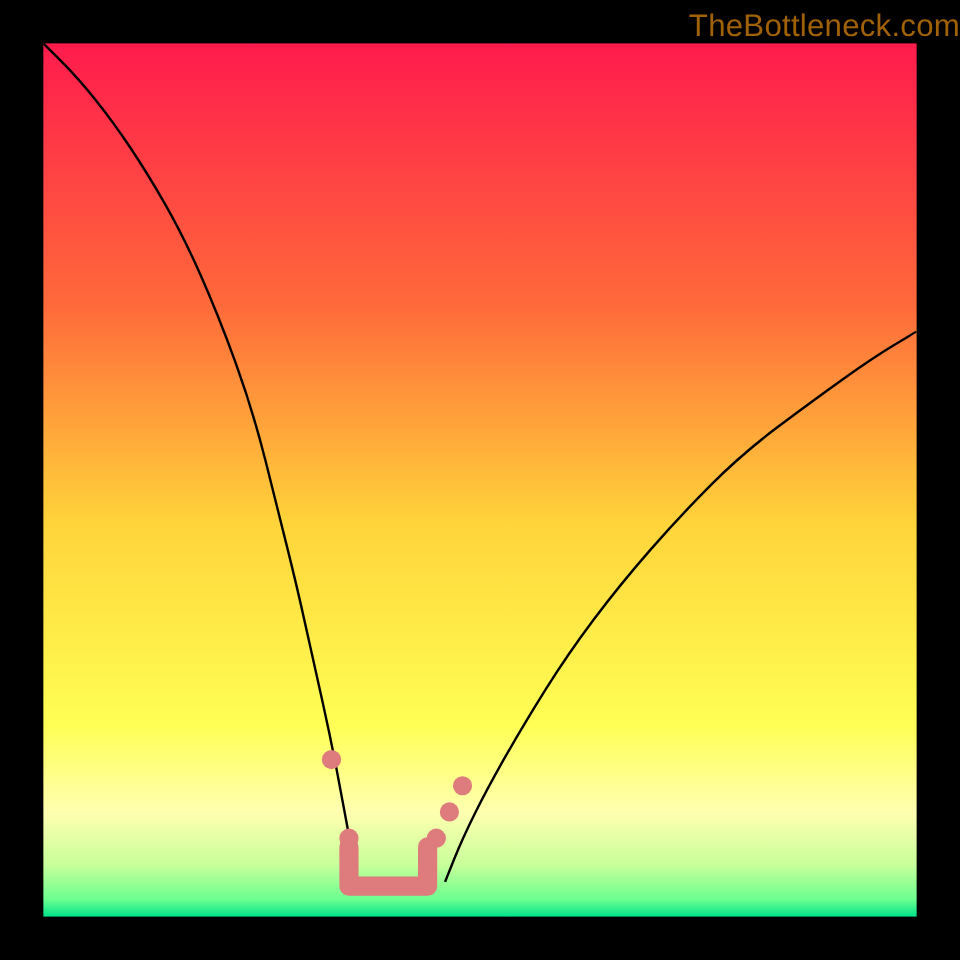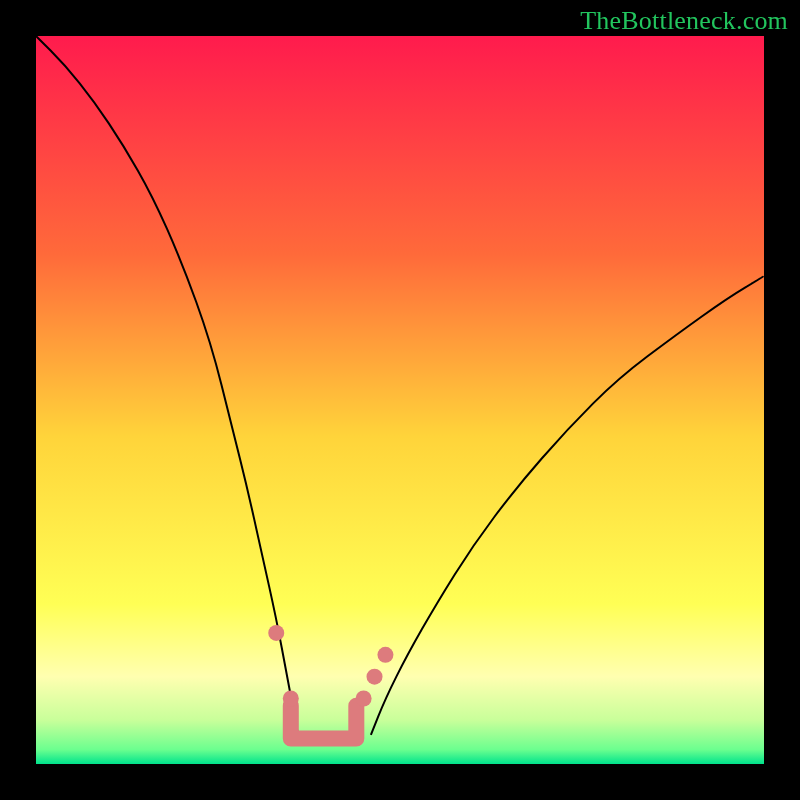--- a/index.html
+++ b/index.html
@@ -20,27 +20,26 @@
     overflow: hidden;
   }
   .gradient {
     position: absolute;
     inset: 0;
     
   }
   .watermark {
     position: absolute;
     top: 6px;
-    right: 12px;
-    color: #22c55e;
+    right: 0;
+    color: #a16207;
     font-size: 26px;
     font-weight: 500;
     letter-spacing: 0.2px;
     z-index: 20;
-    font-family: Liberation Serif, serif;
   }
   svg.plot {
     position: absolute;
     inset: 0;
     width: 100%;
     height: 100%;
     overflow: visible;
   }
   .curve {
     fill: none;

